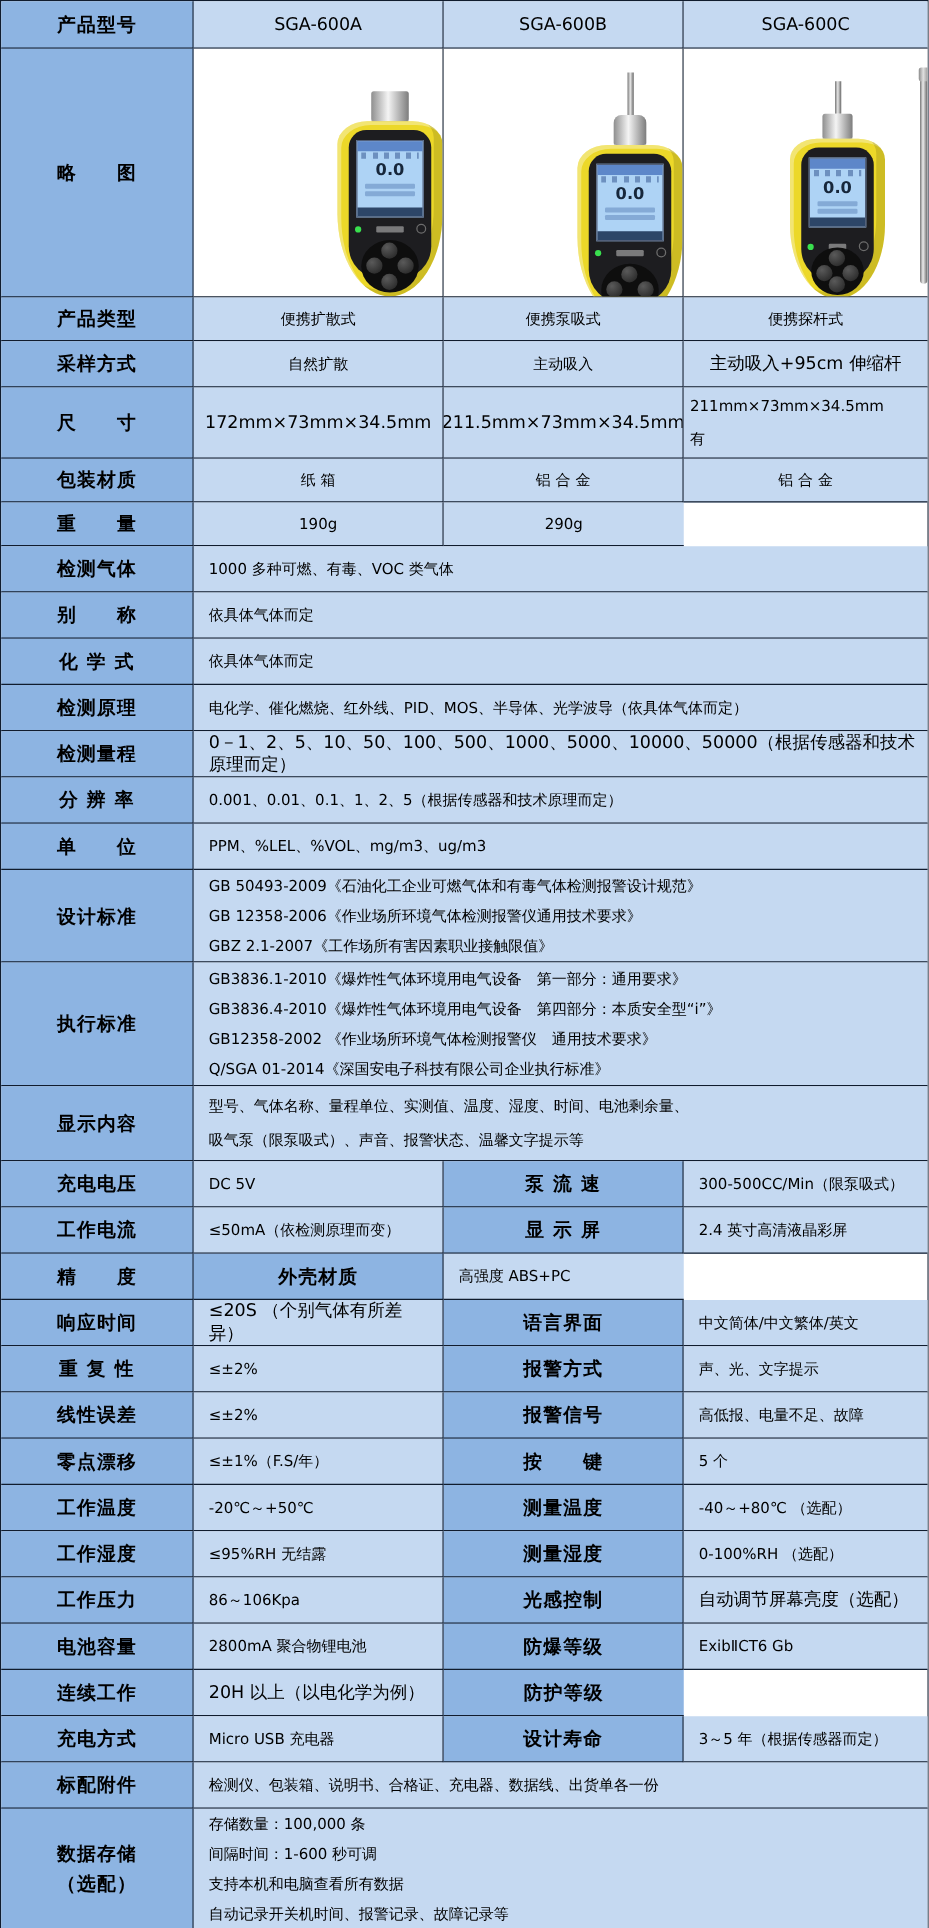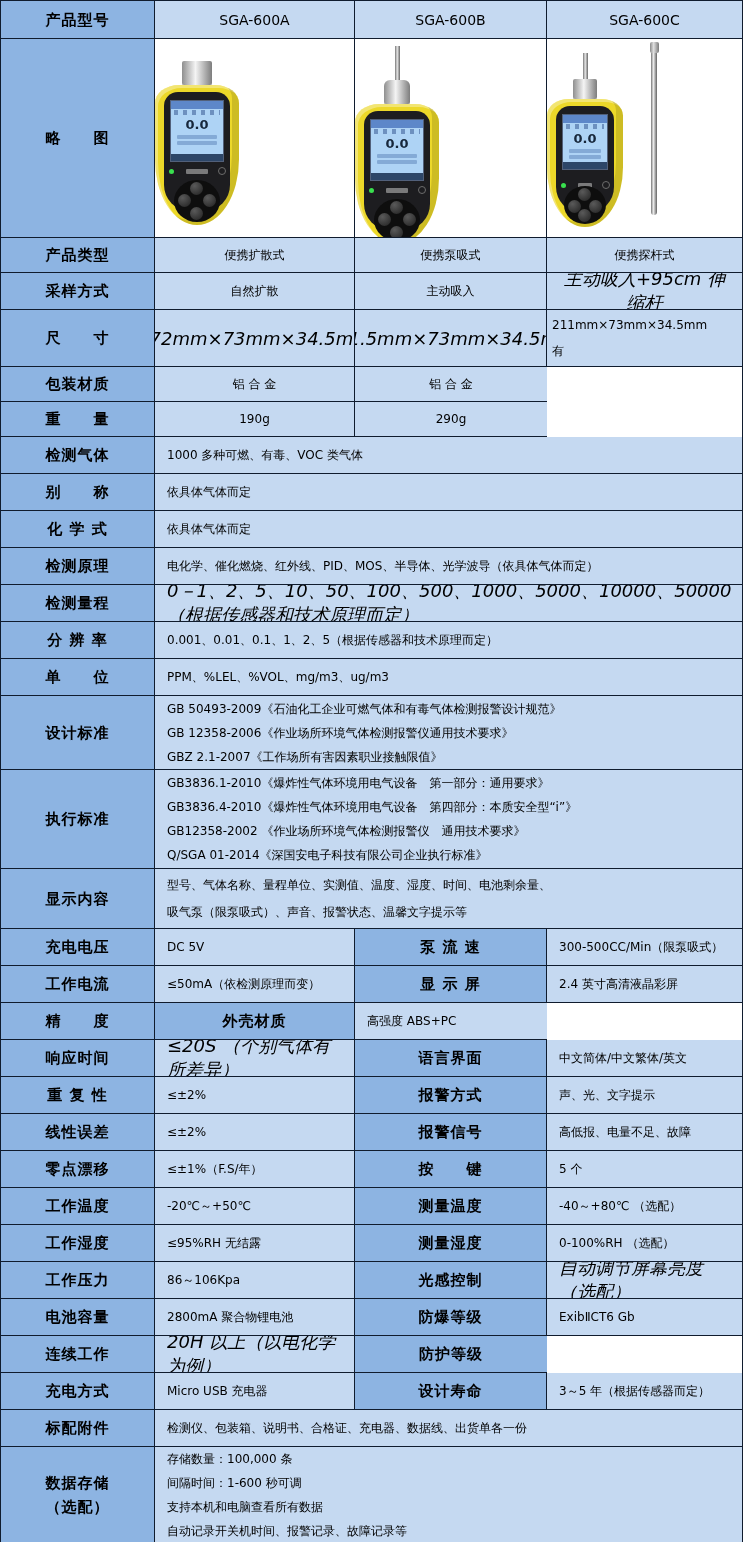--- a/index.html
+++ b/index.html
@@ -19,25 +19,25 @@
         display:flex;align-items:center;overflow:hidden;}
   .row .cell:last-child{border-right:none;}
   .row:last-child .cell{border-bottom:none;}
   .label{background:var(--label-bg);font-weight:bold;font-size:15px;
          justify-content:center;text-align:right;letter-spacing:1px;line-height:1.6;}
   .value{background:var(--value-bg);font-size:12px;padding:2px 8px 2px 12px;}
   .center{justify-content:center;text-align:center;padding-left:8px;}
   .ml{white-space:pre-line;line-height:24px;}
   .ml2{white-space:pre-line;line-height:27px;}
   .fs12{font-size:12px;padding-left:5px;padding-right:2px;line-height:26px;}
-  .fs13{font-size:18px;font-style:italic;}
+  .fs13{font-size:14px;}
   .model{font-size:14px;}
   .white{background:#fff;justify-content:center;align-items:flex-start;}
   
-  .devwrap{display:flex;justify-content:flex-start;align-items:flex-start;width:100%;height:100%;padding-top:6px;}
+  .devwrap{display:flex;justify-content:flex-end;align-items:flex-start;width:100%;height:100%;padding-top:6px;margin-top:12px;}
   .device{position:relative;width:84px;flex:0 0 auto;}
   .dev-a{margin-top:16px}
   .dev-b{margin-top:1px}
   .dev-c{margin-top:8px;width:76px}
   .probe{width:5px;height:34px;margin:0 auto;background:linear-gradient(90deg,#777,#e6e6e6 45%,#666);}
   .dev-c .probe{height:26px}
   .cap{width:30px;height:24px;margin:0 auto;background:linear-gradient(90deg,#8f8f8f,#f4f4f4 45%,#7d7d7d);
        border-radius:2px;box-shadow:0 1px 0 rgba(0,0,0,.25);}
   .dev-b .cap{width:26px;border-radius:6px 6px 2px 2px;}
   .dev-c .cap{width:24px;height:20px}
@@ -190,20 +190,21 @@
   </div>
   <div class="row g3 h57">
     <div class="cell label">尺　　寸</div>
     <div class="cell value center fs13">172mm×73mm×34.5mm</div>
     <div class="cell value center fs13">211.5mm×73mm×34.5mm</div>
     <div class="cell value ml fs12">无杆： 211mm×73mm×34.5mm
 有杆:1161mm×73mm×34.5mm</div>
   </div>
   <div class="row g3 h35">
     <div class="cell label">包装材质</div>
+    <div class="cell value center">纸 箱</div>
     <div class="cell value center">铝 合 金</div>
     <div class="cell value center">铝 合 金</div>
   </div>
   <div class="row g3 h35">
     <div class="cell label">重　　量</div>
     <div class="cell value center">190g</div>
     <div class="cell value center">290g</div>
   </div>
 
   <div class="row g2 h37">

